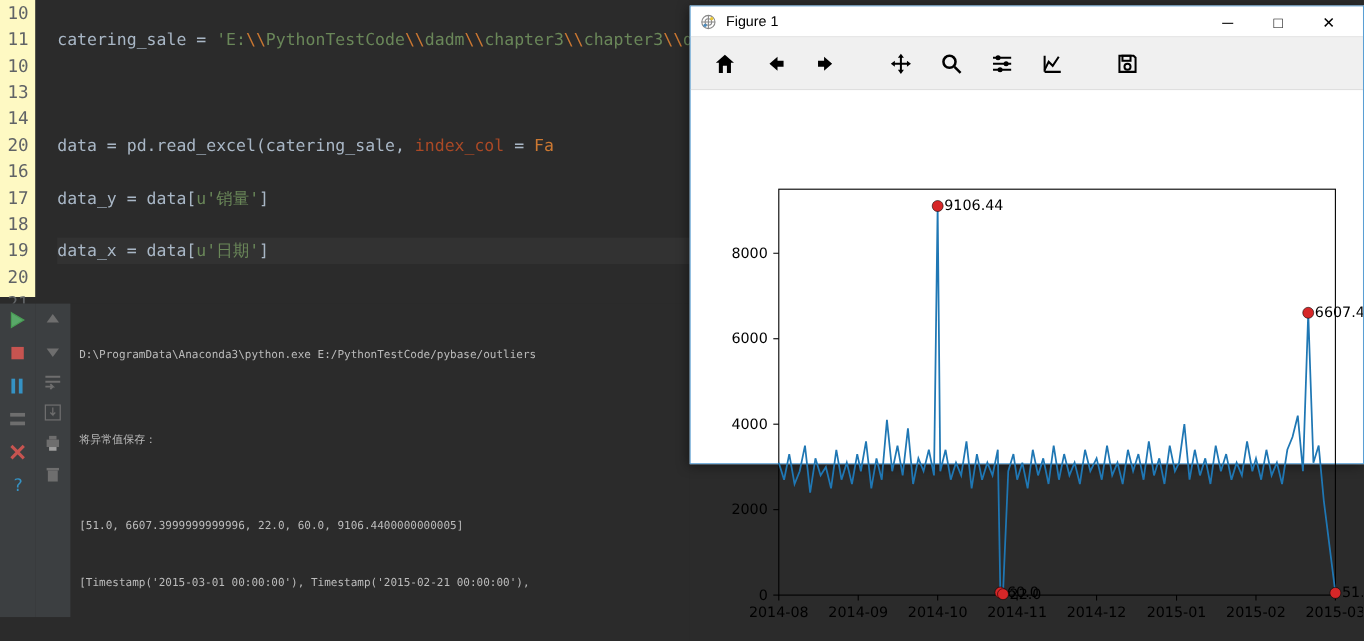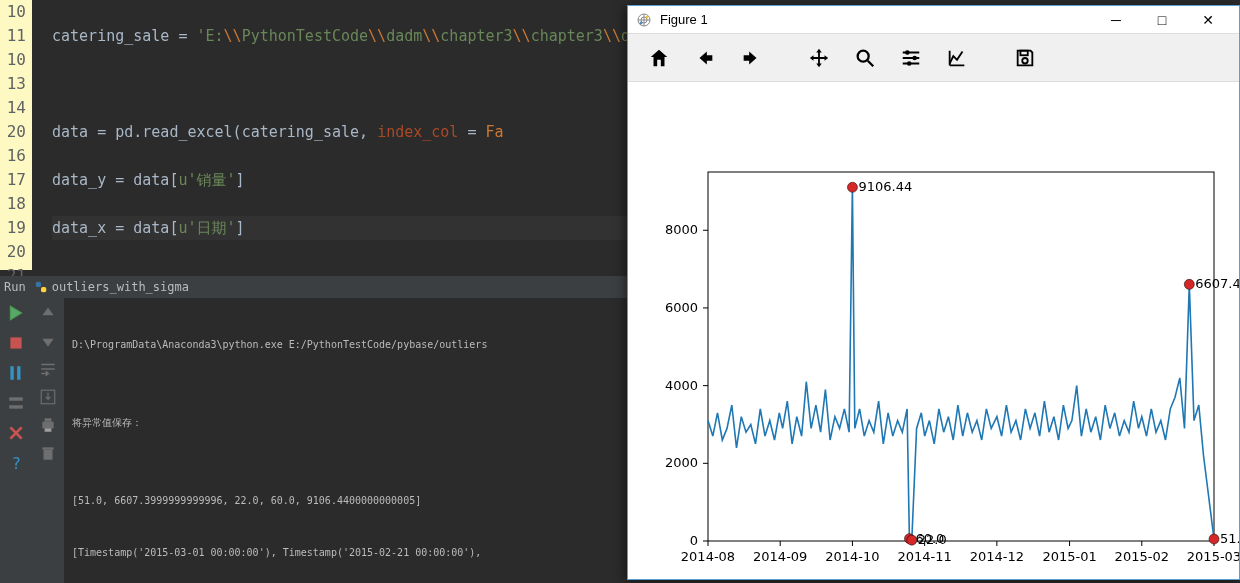--- a/index.html
+++ b/index.html
@@ -20,21 +20,21 @@
 .run-panel { position: absolute; left: 0; top: 276px; width: 627px; height: 307px; background: #2b2b2b; }
 .run-header { height: 22px; background: #3c3f41; display: flex; align-items: center; padding-left: 4px; font-size: 12px; color: #bbbbbb; }
 .run-header .run-label { color: #bbbbbb; margin-right: 8px; }
 .run-header .pyicon { width:14px; height:14px; margin-right:4px; display:inline-block; }
 .run-body { display: flex; height: calc(100% - 22px); }
 .run-tool-col { width: 32px; background: #3c3f41; display: flex; flex-direction: column; align-items: center; padding-top: 6px; gap: 12px; }
 .run-tool-col2 { width: 32px; background: #3c3f41; display: flex; flex-direction: column; align-items: center; padding-top: 6px; gap: 10px; }
 .run-tool-col .ic, .run-tool-col2 .ic { width: 18px; height: 18px; display:flex; align-items:center; justify-content:center; }
 .console { flex: 1; padding: 8px 8px; color: #bbbbbb; font-size: 10px; line-height: 26px; white-space: pre; overflow: hidden; }
 
-.fig-window { position: absolute; left: 627px; top: 5px; width: 613px; height: 575px; background: #f0f0f0; border: 1px solid #5a9fd4; box-shadow: -2px 2px 10px rgba(0,0,0,0.5); }
+.fig-window { position: absolute; left: 627px; top: 5px; width: 613px; height: 417px; background: #f0f0f0; border: 1px solid #5a9fd4; box-shadow: -2px 2px 10px rgba(0,0,0,0.5); }
 .titlebar { height: 28px; background: #ffffff; display: flex; align-items: center; padding: 0 8px; border-bottom: 1px solid #ddd; }
 .titlebar .figicon { width:16px; height:16px; margin-right:8px; }
 .titlebar .title { font-family: "Segoe UI", sans-serif; font-size: 13px; color: #000; flex:1; }
 .titlebar .winbtn { width:46px; height:28px; display:flex; align-items:center; justify-content:center; font-family: "Segoe UI", sans-serif; font-size:14px; }
 
 .mpl-toolbar { height: 48px; background: #f0f0f0; display:flex; align-items:center; padding: 0 10px; gap: 4px; border-bottom: 1px solid #ddd; }
 .mpl-toolbar .tbtn { width: 42px; height: 36px; display:flex; align-items:center; justify-content:center; }
 .mpl-toolbar .sep { width: 18px; }
 
 .plot-area { position: relative; width: 100%; height: calc(100% - 76px); background: #ffffff; }
@@ -70,30 +70,20 @@
 <div class="code-line"><span class="local">ymean</span> = np.mean(data_y)</div>
 <div class="code-line"><span class="local">ystd</span> = np.std(data_y)</div>
 <div class="code-line"><span class="local">threshold1</span> = ymean - n * ystd</div>
 <div class="code-line"><span class="local">threshold2</span> = ymean + n * ystd</div>
 <div class="code-line">&nbsp;</div>
 <div class="code-line"><span class="local">outlier</span> = [] <span class="cmt">#将异常值保存</span></div>
   </div>
 </div>
 
 <div class="run-panel">
-  <div class="run-header">
-    <span class="run-label">Run</span>
-    <span class="pyicon">
-      <svg viewBox="0 0 16 16">
-          <rect x="2" y="2" width="6" height="6" rx="2" fill="#3672a4"></rect>
-          <rect x="8" y="8" width="6" height="6" rx="2" fill="#ffd43b"></rect>
-        </svg>
-    </span>
-    <span>outliers_with_sigma</span>
-  </div>
   <div class="run-body">
     <div class="run-tool-col">
       <div class="ic">
           <svg viewBox="0 0 16 16">
             <path d="M3 2 L13 8 L3 14 Z" fill="#59a869" stroke="#499c54" stroke-width="1"></path>
           </svg>
         </div>
       <div class="ic">
           <svg viewBox="0 0 16 16">
             <rect x="3" y="3" width="10" height="10" fill="#c75450"></rect>

